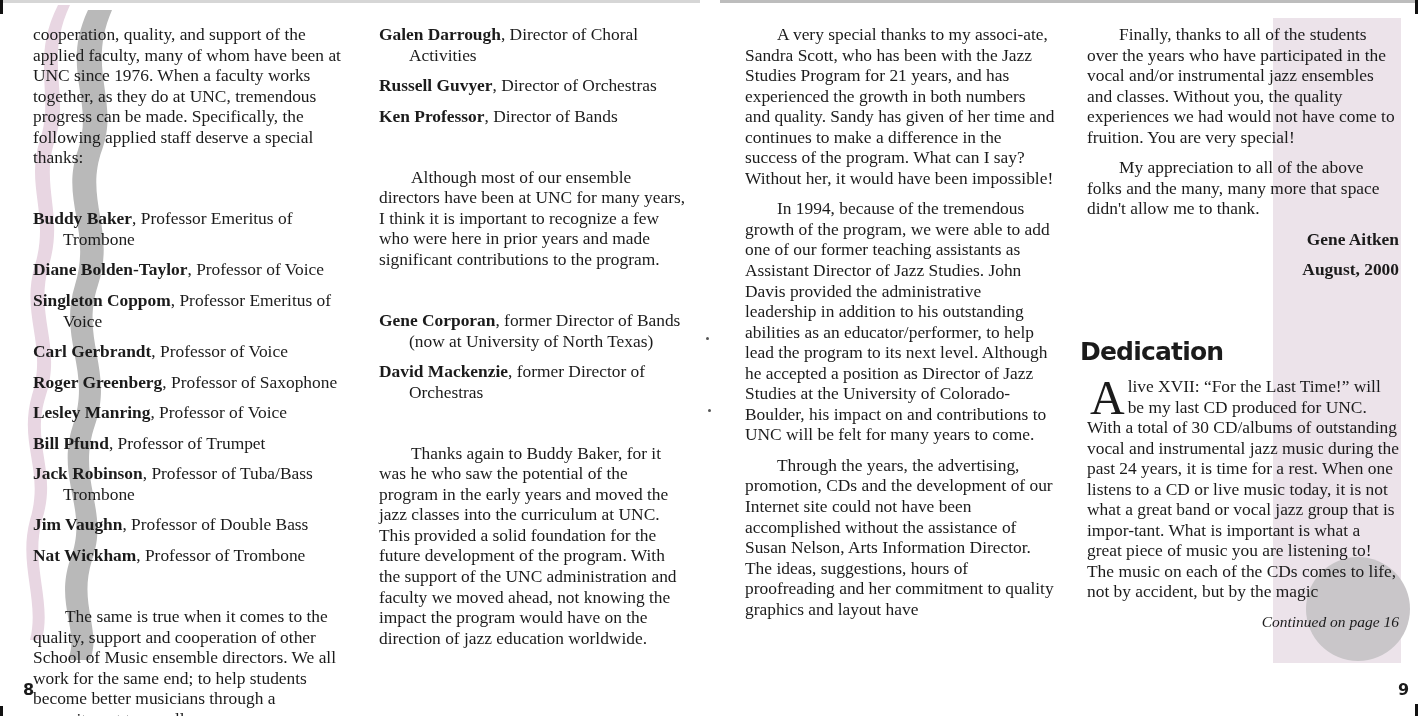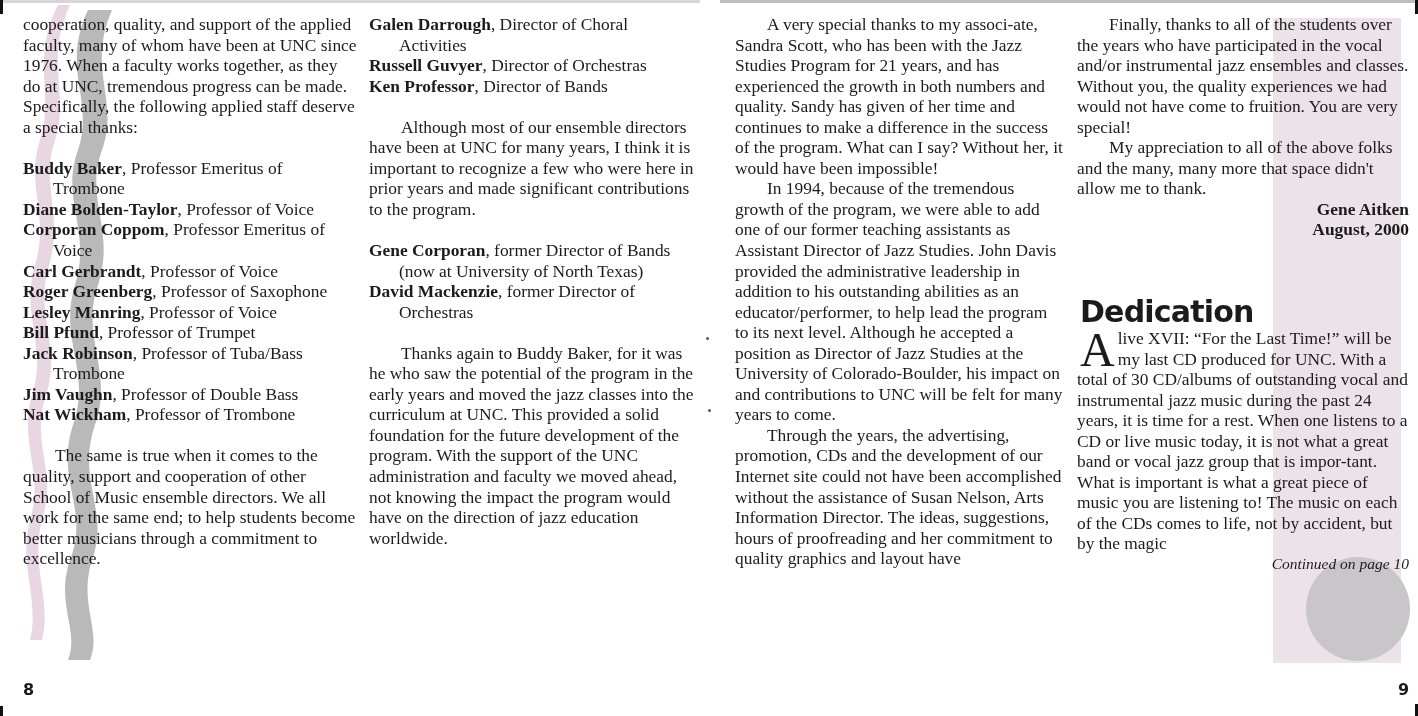--- a/index.html
+++ b/index.html
@@ -7,33 +7,33 @@
     width: 1418px; height: 716px; overflow: hidden; position: relative;
     background: #ffffff; color: #1b1b1b;
     font-family: "Liberation Serif", "DejaVu Serif", serif;
   }
   .topline { position: absolute; top: 0; height: 3px; background: #d6d6d6; }
   .edge-mark { position: absolute; width: 3px; background: #111; }
   .pink-panel { position: absolute; left: 1273px; top: 18px; width: 128px; height: 645px; background: #ece3ea; }
   .gray-disc { position: absolute; left: 1306px; top: 557px; width: 104px; height: 104px; border-radius: 50%; background: #c9c6c9; }
   svg.swoosh { position: absolute; left: 0; top: 0; }
   .col { position: absolute; top: 14px; font-size: 17.4px; line-height: 20.55px; }
-  .col p { margin: 0; }
+  .col p { margin: 10px; }
   .indent { text-indent: 32px; }
   .gap { height: 20.55px; }
   .entry { padding-left: 30px; text-indent: -30px; }
   .entry b { font-weight: bold; }
   #col1 { left: 23px; width: 335px; }
   #col2 { left: 369px; width: 330px; }
   #col3 { left: 735px; width: 330px; }
   #col4 { left: 1077px; width: 332px; }
   .signature { text-align: right; font-weight: bold; }
   .dedication-title {
     font-family: "DejaVu Sans", "Liberation Sans", sans-serif; font-weight: bold;
-    font-size: 30px; letter-spacing: -0.8px; margin: 58px 0 2px 3px; line-height: 28px;
+    font-size: 25px; letter-spacing: -0.8px; margin: 58px 0 2px 3px; line-height: 28px;
   }
   .dropcap { float: left; font-size: 48px; line-height: 36px; margin: 4px 3px 0 3px; }
   .continued { text-align: right; font-style: italic; font-size: 15.5px; margin-top: 3px; }
   .pagenum { position: absolute; top: 680px; font-family: "DejaVu Sans", sans-serif; font-weight: bold; font-size: 16px; }
   .speck { position: absolute; width: 3px; height: 3px; background: #555; border-radius: 50%; }
 </style>
 </head>
 <body>
 
 <div class="topline" style="left:0;width:700px;"></div>
@@ -53,21 +53,21 @@
 
 <div class="speck" style="left:706px;top:337px;"></div>
 <div class="speck" style="left:708px;top:409px;"></div>
 
 <div class="col" id="col1">
   <p>cooperation, quality, and support of the applied faculty, many of whom have been at UNC since 1976. When a faculty works together, as they do at UNC, tremendous progress can be made. Specifically, the following applied staff deserve a special thanks:</p>
   <div class="gap"></div>
   <div>
     <p class="entry"><b>Buddy Baker</b><span>, Professor Emeritus of Trombone</span></p>
     <p class="entry"><b>Diane Bolden-Taylor</b><span>, Professor of Voice</span></p>
-    <p class="entry"><b>Corporan Coppom</b><span>, Professor Emeritus of Voice</span></p>
+    <p class="entry"><b>Singleton Coppom</b><span>, Professor Emeritus of Voice</span></p>
     <p class="entry"><b>Carl Gerbrandt</b><span>, Professor of Voice</span></p>
     <p class="entry"><b>Roger Greenberg</b><span>, Professor of Saxophone</span></p>
     <p class="entry"><b>Lesley Manring</b><span>, Professor of Voice</span></p>
     <p class="entry"><b>Bill Pfund</b><span>, Professor of Trumpet</span></p>
     <p class="entry"><b>Jack Robinson</b><span>, Professor of Tuba/Bass Trombone</span></p>
     <p class="entry"><b>Jim Vaughn</b><span>, Professor of Double Bass</span></p>
     <p class="entry"><b>Nat Wickham</b><span>, Professor of Trombone</span></p>
   </div>
   <div class="gap"></div>
   <p class="indent">The same is true when it comes to the quality, support and cooperation of other School of Music ensemble directors. We all work for the same end; to help students become better musicians through a commitment to excellence.</p>
@@ -96,17 +96,17 @@
   <p class="indent">Through the years, the advertising, promotion, CDs and the development of our Internet site could not have been accomplished without the assistance of Susan Nelson, Arts Information Director. The ideas, suggestions, hours of proofreading and her commitment to quality graphics and layout have</p>
 </div>
 
 <div class="col" id="col4">
   <p class="indent">Finally, thanks to all of the students over the years who have participated in the vocal and/or instrumental jazz ensembles and classes. Without you, the quality experiences we had would not have come to fruition. You are very special!</p>
   <p class="indent">My appreciation to all of the above folks and the many, many more that space didn't allow me to thank.</p>
   <p class="signature">Gene Aitken</p>
   <p class="signature">August, 2000</p>
   <div class="dedication-title">Dedication</div>
   <p><span class="dropcap">A</span><span>live XVII: “For the Last Time!” will be my last CD produced for UNC. With a total of 30 CD/albums of outstanding vocal and instrumental jazz music during the past 24 years, it is time for a rest. When one listens to a CD or live music today, it is not what a great band or vocal jazz group that is impor-tant. What is important is what a great piece of music you are listening to! The music on each of the CDs comes to life, not by accident, but by the magic</span></p>
-  <p class="continued">Continued on page 10</p>
+  <p class="continued">Continued on page 16</p>
 </div>
 
 <div class="pagenum" style="left:23px;">8</div>
 <div class="pagenum" style="left:1398px;">9</div>
 
 </body></html>

